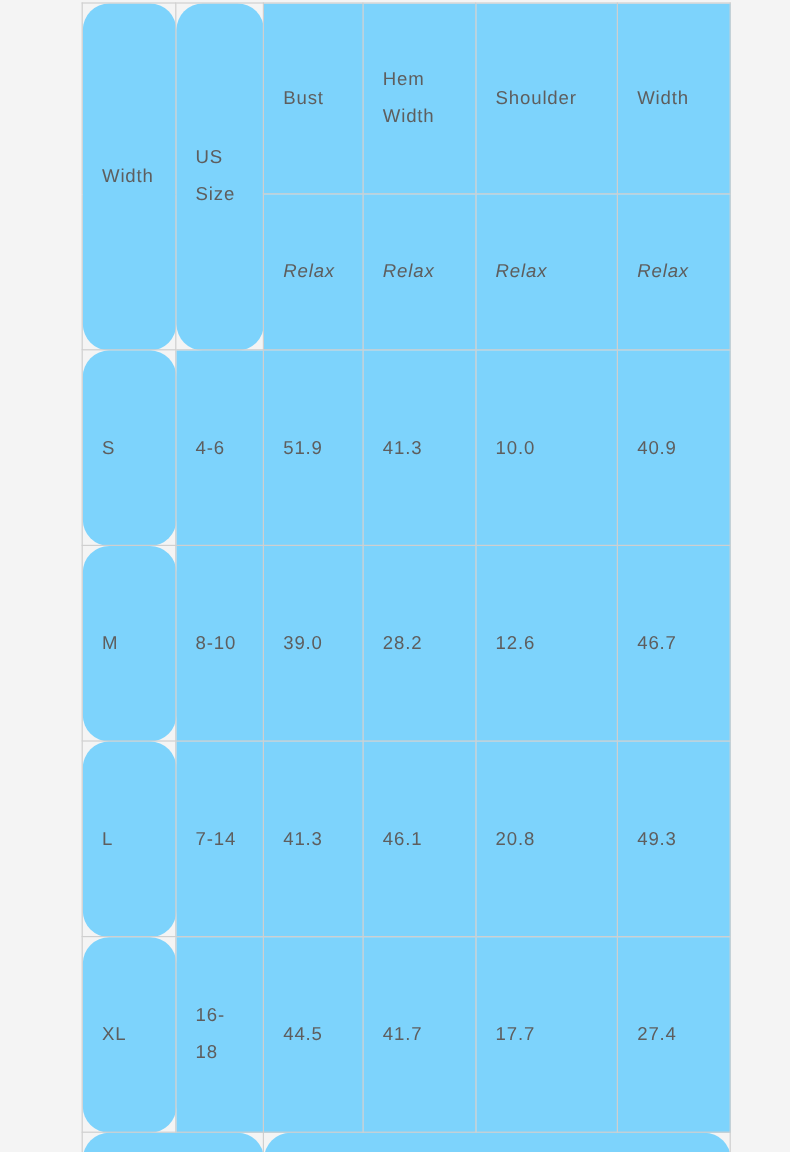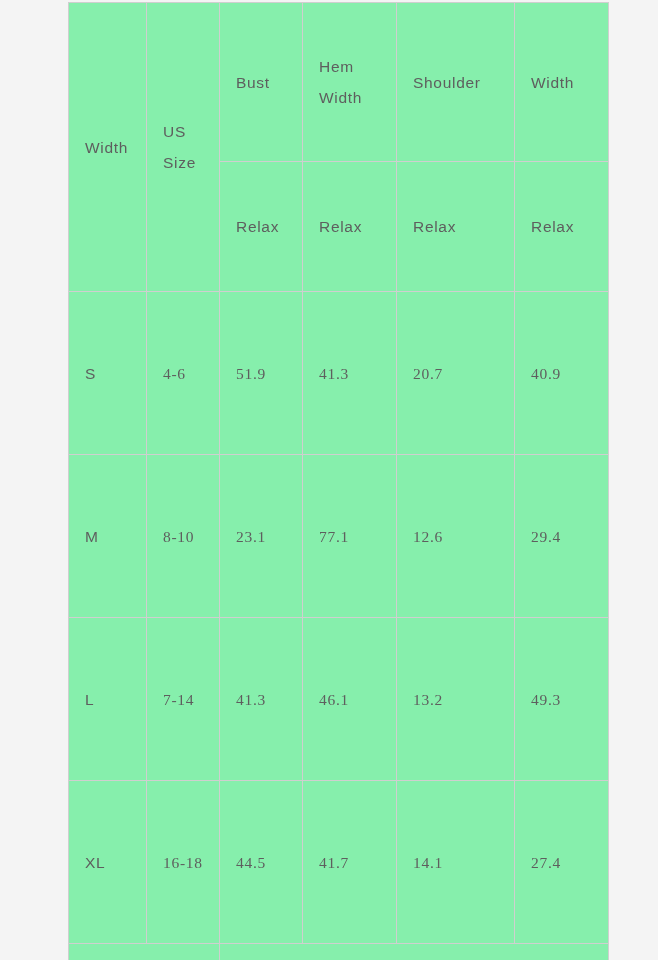--- a/index.html
+++ b/index.html
@@ -26,53 +26,53 @@
   table.size-chart {
     width: 540px;
     height: 946px;
     border-collapse: collapse;
     table-layout: fixed;
     background: #f4f4f4;
   }
 
   table.size-chart td {
     border: 1px solid #cfcfcf;
-    background: #86efac;
+    background: #7dd3fc;
     font-size: 15.5px;
     font-weight: 400;
     color: #5e5e5e;
     letter-spacing: 0.7px;
     text-align: left;
     vertical-align: middle;
     padding: 6px 16px;
     line-height: 2.0;
   }
 
   
   col.c-size     { width: 78px; }
   col.c-ussize   { width: 73px; }
   col.c-bust     { width: 83px; }
   col.c-hem      { width: 94px; }
   col.c-shoulder { width: 118px; }
   col.c-length   { width: 94px; }
 
   tr.row-head-top td { height: 146px; }
-  tr.row-head-sub td { height: 117px; }
+  tr.row-head-sub td { height: 117px; font-style: italic; }
   tr.row-data td     { height: 150px; }
   tr.row-foot td     { height: 116px; }
 
   td.head-label {
     vertical-align: middle;
+    border-radius: 22px;
   }
   td.measure-name {
     vertical-align: middle;
   }
   td.num {
     vertical-align: middle;
-    font-family: Liberation Serif, serif;
   }
 </style>
 </head>
 <body>
 
 <div class="chart-wrap">
   <table class="size-chart">
     <colgroup>
       <col class="c-size">
       <col class="c-ussize">
@@ -95,45 +95,45 @@
         <td class="measure-name">Relax</td>
         <td class="measure-name">Relax</td>
         <td class="measure-name">Relax</td>
       </tr>
 
       <tr class="row-data">
         <td class="head-label">S</td>
         <td class="num">4-6</td>
         <td class="num">51.9</td>
         <td class="num">41.3</td>
-        <td class="num">20.7</td>
+        <td class="num">10.0</td>
         <td class="num">40.9</td>
       </tr>
       <tr class="row-data">
         <td class="head-label">M</td>
         <td class="num">8-10</td>
-        <td class="num">23.1</td>
-        <td class="num">77.1</td>
+        <td class="num">39.0</td>
+        <td class="num">28.2</td>
         <td class="num">12.6</td>
-        <td class="num">29.4</td>
+        <td class="num">46.7</td>
       </tr>
       <tr class="row-data">
         <td class="head-label">L</td>
         <td class="num">7-14</td>
         <td class="num">41.3</td>
         <td class="num">46.1</td>
-        <td class="num">13.2</td>
+        <td class="num">20.8</td>
         <td class="num">49.3</td>
       </tr>
       <tr class="row-data">
         <td class="head-label">XL</td>
         <td class="num">16-18</td>
         <td class="num">44.5</td>
         <td class="num">41.7</td>
-        <td class="num">14.1</td>
+        <td class="num">17.7</td>
         <td class="num">27.4</td>
       </tr>
 
       <tr class="row-foot">
         <td class="head-label" colspan="2">Elasticity</td>
         <td class="head-label" colspan="4">None</td>
       </tr>
     </tbody>
   </table>
 </div>

